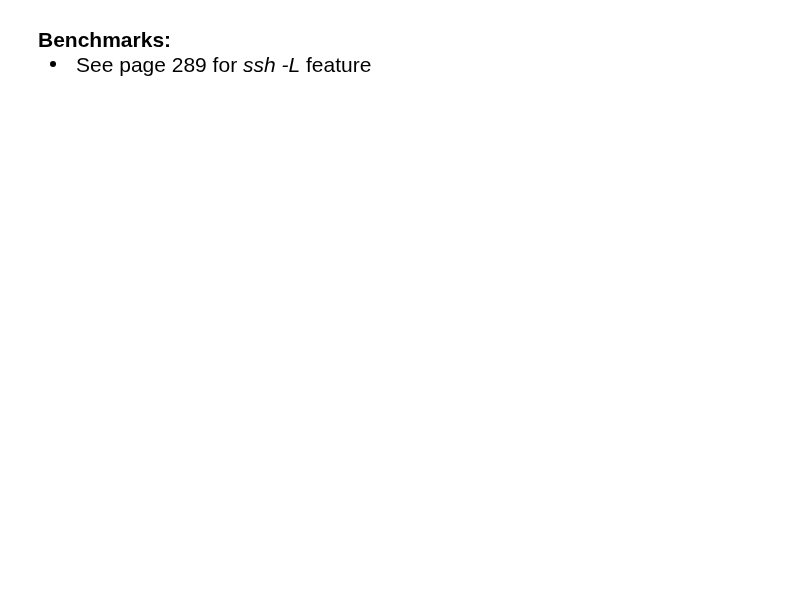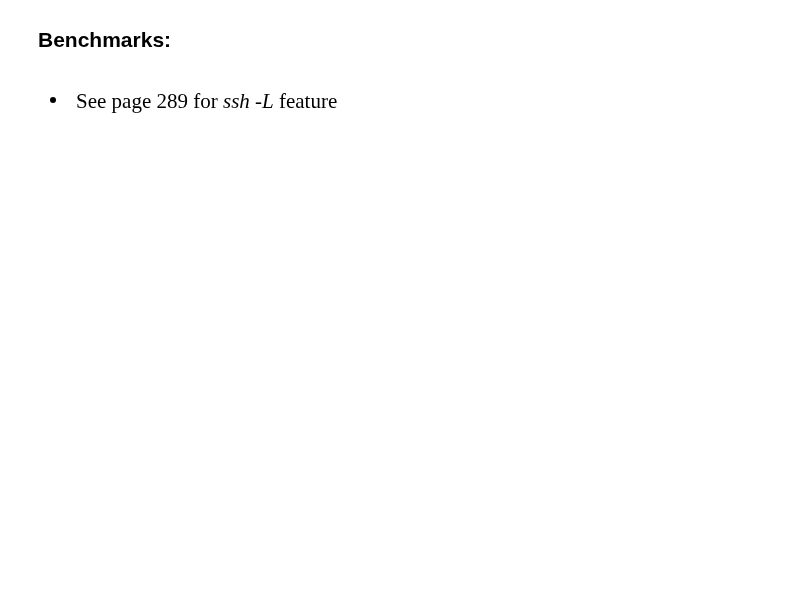--- a/index.html
+++ b/index.html
@@ -11,33 +11,31 @@
       width: 794px;
       height: 595px;
       background: #ffffff;
       font-family: Arial, Helvetica, sans-serif;
       color: #000000;
       padding: 28px 38px;
     }
     .heading {
       font-size: 21px;
       font-weight: bold;
-      margin-bottom: 36px;
     }
     .list {
       list-style: none;
       padding-left: 12px;
     }
     .list-item {
       position: relative;
       font-size: 21px;
       line-height: 1.28;
       padding-left: 26px;
       margin-bottom: 22px;
-      font-family: Liberation Serif, serif;
     }
     .bullet {
       position: absolute;
       left: 0;
       top: 9px;
       width: 6px;
       height: 6px;
       background: #000000;
       border-radius: 50%;
     }

